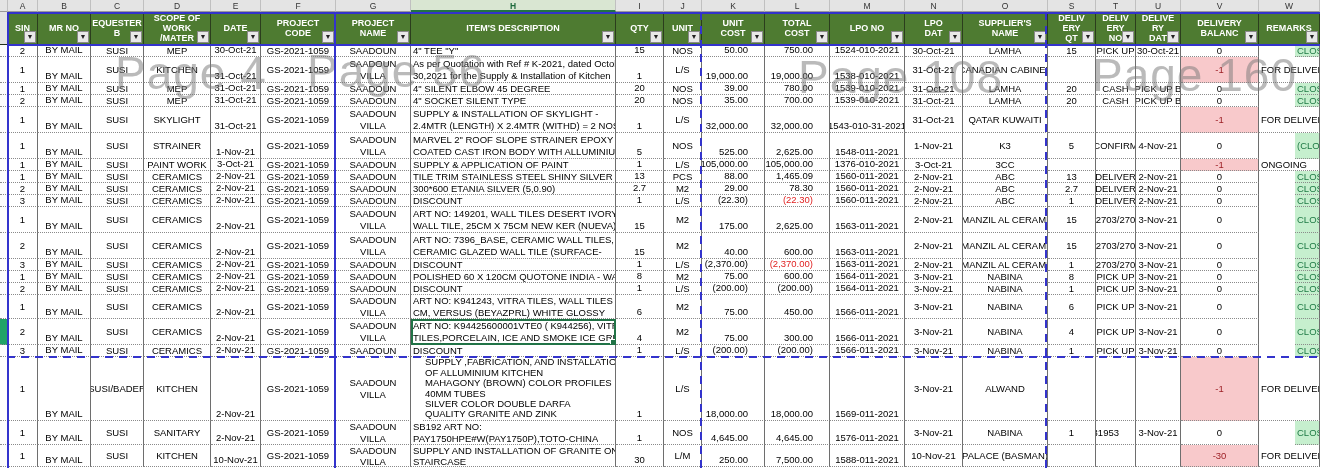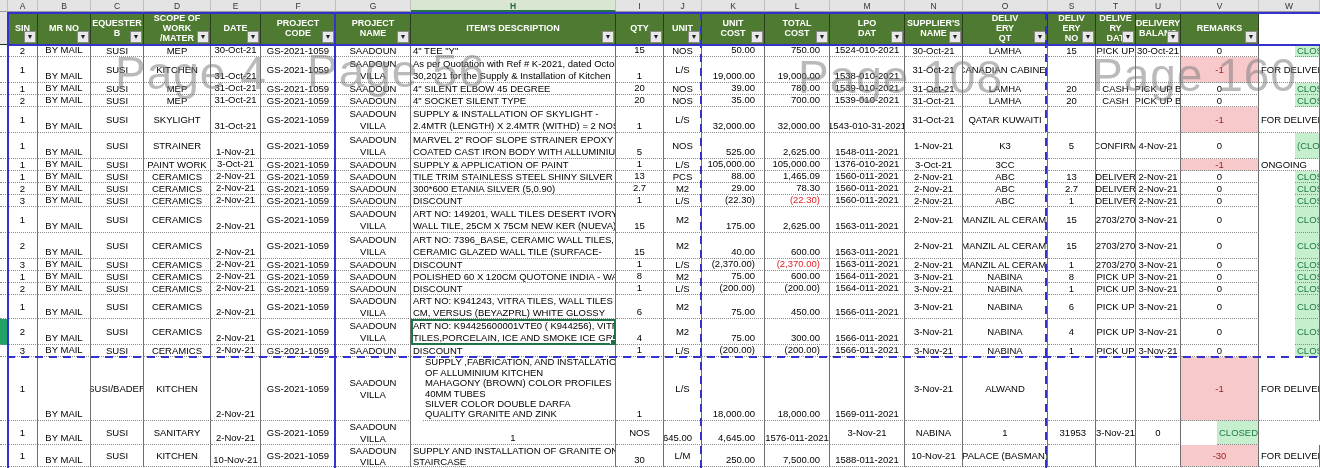--- a/index.html
+++ b/index.html
@@ -32,21 +32,21 @@
   
   .row{display:grid;}
   .cell{
     font-size:9.5px;color:#000;overflow:hidden;white-space:nowrap;
     border-right:1px solid #6E6E6E;border-bottom:1px dotted #8a8a8a;
     display:flex;flex-direction:column;justify-content:center;
     line-height:11.5px;background:transparent;
   }
   .cell .line{white-space:nowrap;overflow:hidden;}
   .tc{text-align:center;align-items:center;}
-  .tr{text-align:right;align-items:flex-end;padding-right:9px;}
+  .tr{text-align:right;align-items:flex-end;padding-right:16px;}
   .tl{text-align:left;align-items:flex-start;padding-left:2px;}
   .vb{justify-content:flex-end;padding-bottom:1px;}
   .tight{line-height:10.4px;margin-left:12px;}
   .rowhdr{background:#FDFDFD;border-right:1px solid #C0C0C0;}
   .selrowhdr{background:#21A366;}
   .redtxt{color:#E01F1F;}
   .pink{background:#F8C9CB;color:#9C2026;}
   .greencell{background:#C6EFCE;color:#1F7A45;margin-left:36px;}
   .selcell{outline:2px solid #217346;outline-offset:-2px;position:relative;z-index:8;}
   .handle{position:absolute;right:0;bottom:0;width:5px;height:5px;background:#217346;border-left:1px solid #fff;border-top:1px solid #fff;}
@@ -101,20 +101,21 @@
 CODE</span><div class="fbtn">▼</div></div>
       <div class="hcell"><span>PROJECT
 NAME</span><div class="fbtn">▼</div></div>
       <div class="hcell"><span>ITEM'S DESCRIPTION</span><div class="fbtn">▼</div></div>
       <div class="hcell"><span>QTY</span><div class="fbtn">▼</div></div>
       <div class="hcell"><span>UNIT</span><div class="fbtn">▼</div></div>
       <div class="hcell"><span>UNIT
 COST</span><div class="fbtn">▼</div></div>
       <div class="hcell"><span>TOTAL
 COST</span><div class="fbtn">▼</div></div>
+      <div class="hcell"><span>LPO NO</span><div class="fbtn">▼</div></div>
       <div class="hcell"><span>LPO
 DAT</span><div class="fbtn">▼</div></div>
       <div class="hcell"><span>SUPPLIER'S
 NAME</span><div class="fbtn">▼</div></div>
       <div class="hcell"><span>DELIV
 ERY
 QT</span><div class="fbtn">▼</div></div>
       <div class="hcell"><span>DELIV
 ERY
 NO</span><div class="fbtn">▼</div></div>
@@ -665,20 +666,24 @@
         <div class="cell tc">1</div>
         <div class="cell tc vb">BY MAIL</div>
         <div class="cell tc">SUSI</div>
         <div class="cell tc">SANITARY</div>
         <div class="cell tc vb">2-Nov-21</div>
         <div class="cell tc">GS-2021-1059</div>
         <div class="cell tc">
           <div class="line">SAADOUN</div>
           <div class="line">VILLA</div>
         </div>
+        <div class="cell tl">
+          <div class="line">SB192 ART NO:</div>
+          <div class="line">PAY1750HPE#W(PAY1750P),TOTO-CHINA</div>
+        </div>
         <div class="cell tc vb">1</div>
         <div class="cell tc">NOS</div>
         <div class="cell tr vb">4,645.00</div>
         <div class="cell tr vb">4,645.00</div>
         <div class="cell tc vb">1576-011-2021</div>
         <div class="cell tc">3-Nov-21</div>
         <div class="cell tc">NABINA</div>
         <div class="cell tc">1</div>
         <div class="cell tr">31953</div>
         <div class="cell tc">3-Nov-21</div>

